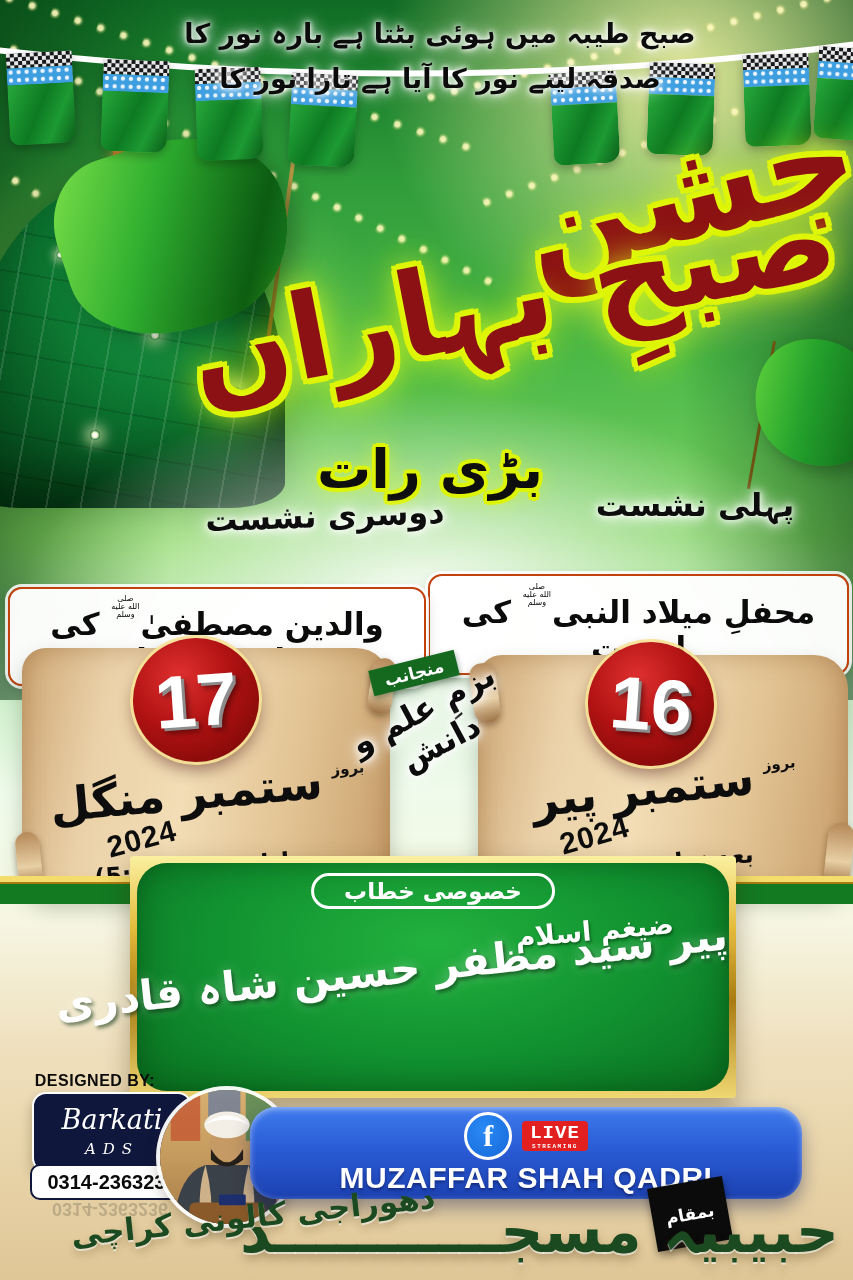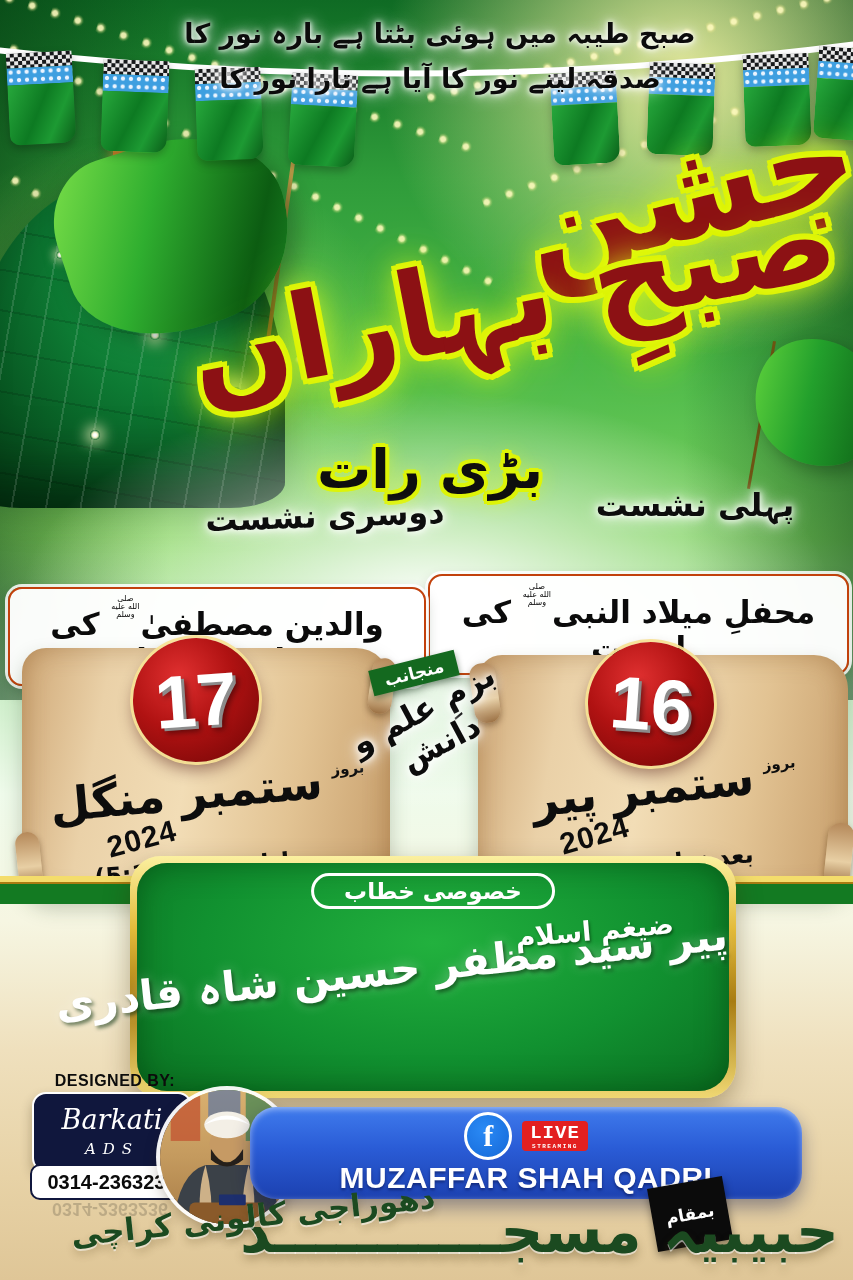--- a/index.html
+++ b/index.html
@@ -156,37 +156,37 @@
   .org-tag{left:370px;top:660px;background:#14691f;color:#fff;padding:3px 14px;
         font-size:17px;font-weight:700;transform:rotate(-14deg);
         box-shadow:0 3px 6px rgba(0,30,5,.4);}
   .org-name{left:332px;top:688px;width:200px;text-align:center;color:#0c0c0c;
         font-size:32px;font-weight:700;line-height:1.2;transform:rotate(-28deg);
         text-shadow:0 0 6px #fff,0 0 12px #fff,0 0 20px #fff;}
 
   
   .gold-band{left:0;top:876px;width:853px;height:28px;
         background:linear-gradient(180deg,#f4dd6b 0 6px,#a97c12 6px 8px,#137a22 8px 100%);}
-  .banner{left:130px;top:856px;width:592px;height:228px;border-radius:31px;padding:7px;
+  .banner{left:130px;top:856px;width:592px;height:228px;border-radius:4px;padding:7px;
         background:linear-gradient(180deg,#fbf0a0 0%,#e3bb3a 30%,#a87c12 60%,#f0d873 100%);
         box-shadow:0 10px 26px rgba(60,40,0,.35);}
   .banner-inner{width:100%;height:100%;border-radius:30px;position:relative;
         background:radial-gradient(ellipse at 50% 35%,#22b13e 0%,#119130 55%,#0a6e21 100%);
         box-shadow:inset 0 0 30px rgba(0,60,10,.5);}
   .khutab-pill{position:absolute;left:50%;top:10px;transform:translateX(-50%);
         border:3px solid #fff;border-radius:22px;color:#fff;padding:2px 30px;
         font-size:23px;font-weight:700;white-space:nowrap;}
   .speech-prefix{position:absolute;right:55px;top:52px;color:#fff;font-size:27px;font-weight:700;
         transform:rotate(-5deg);text-shadow:1px 2px 3px rgba(0,40,5,.6);}
   .speaker-name{position:absolute;left:0;right:0;top:78px;text-align:center;color:#fff;
         font-size:42px;font-weight:700;white-space:nowrap;transform:rotate(-6deg);
         text-shadow:2px 3px 4px rgba(0,40,5,.55),0 0 14px rgba(255,255,255,.35);}
 
   
-  .designed-label{left:40px;top:1072px;width:150px;text-align:center;color:#0c0c0c;
+  .designed-label{left:20px;top:1072px;width:150px;text-align:center;color:#0c0c0c;
         font-size:16px;font-weight:700;letter-spacing:.5px;}
   .designer-box{left:32px;top:1092px;width:156px;height:76px;background:#10173d;
         border:2px solid #fff;border-radius:14px;display:flex;flex-direction:column;
         align-items:center;justify-content:center;box-shadow:0 6px 12px rgba(40,30,0,.3);}
   .brand{color:#fff;font-family:"DejaVu Serif",serif;font-style:italic;font-size:27px;line-height:1;}
   .brand-sub{color:#fff;font-family:"DejaVu Serif",serif;font-style:italic;font-size:15px;
         letter-spacing:7px;margin-top:7px;}
   .phone-pill{left:30px;top:1164px;width:160px;height:32px;background:#fff;border:2px solid #10173d;
         border-radius:10px;display:flex;align-items:center;justify-content:center;
         color:#0b0b0b;font-size:20px;font-weight:700;}

